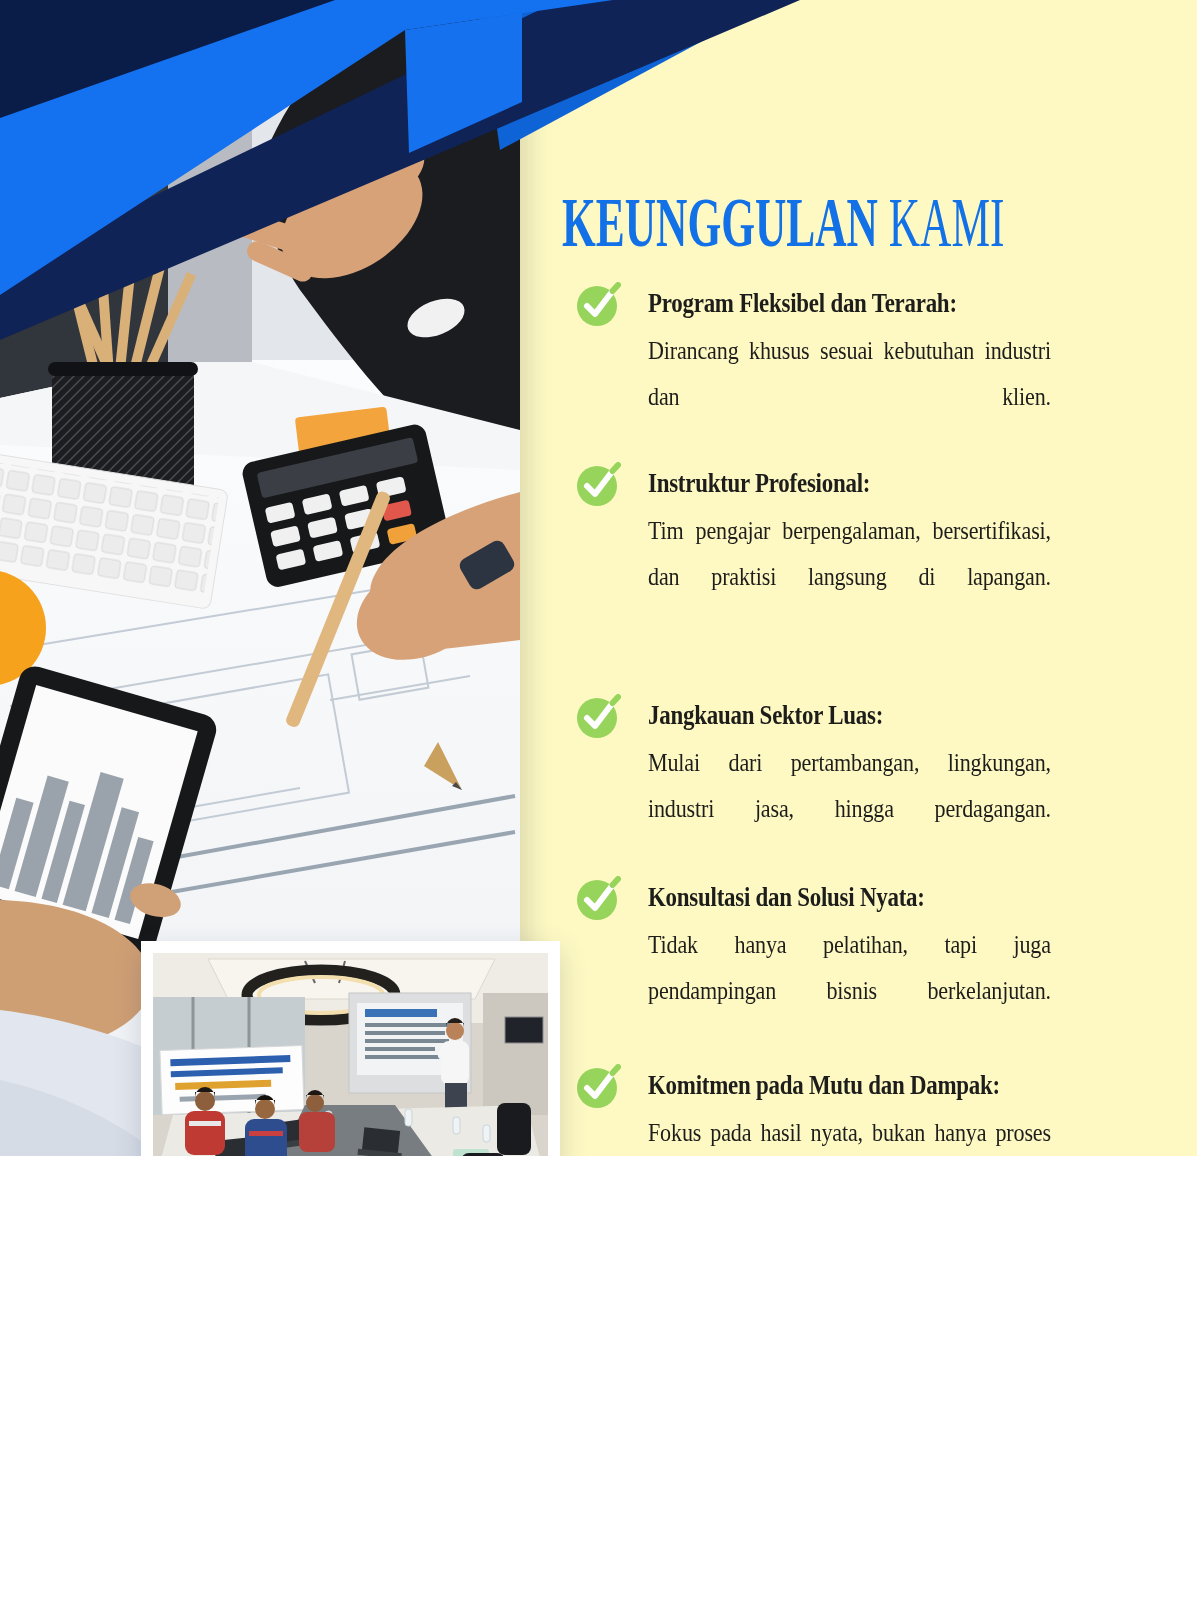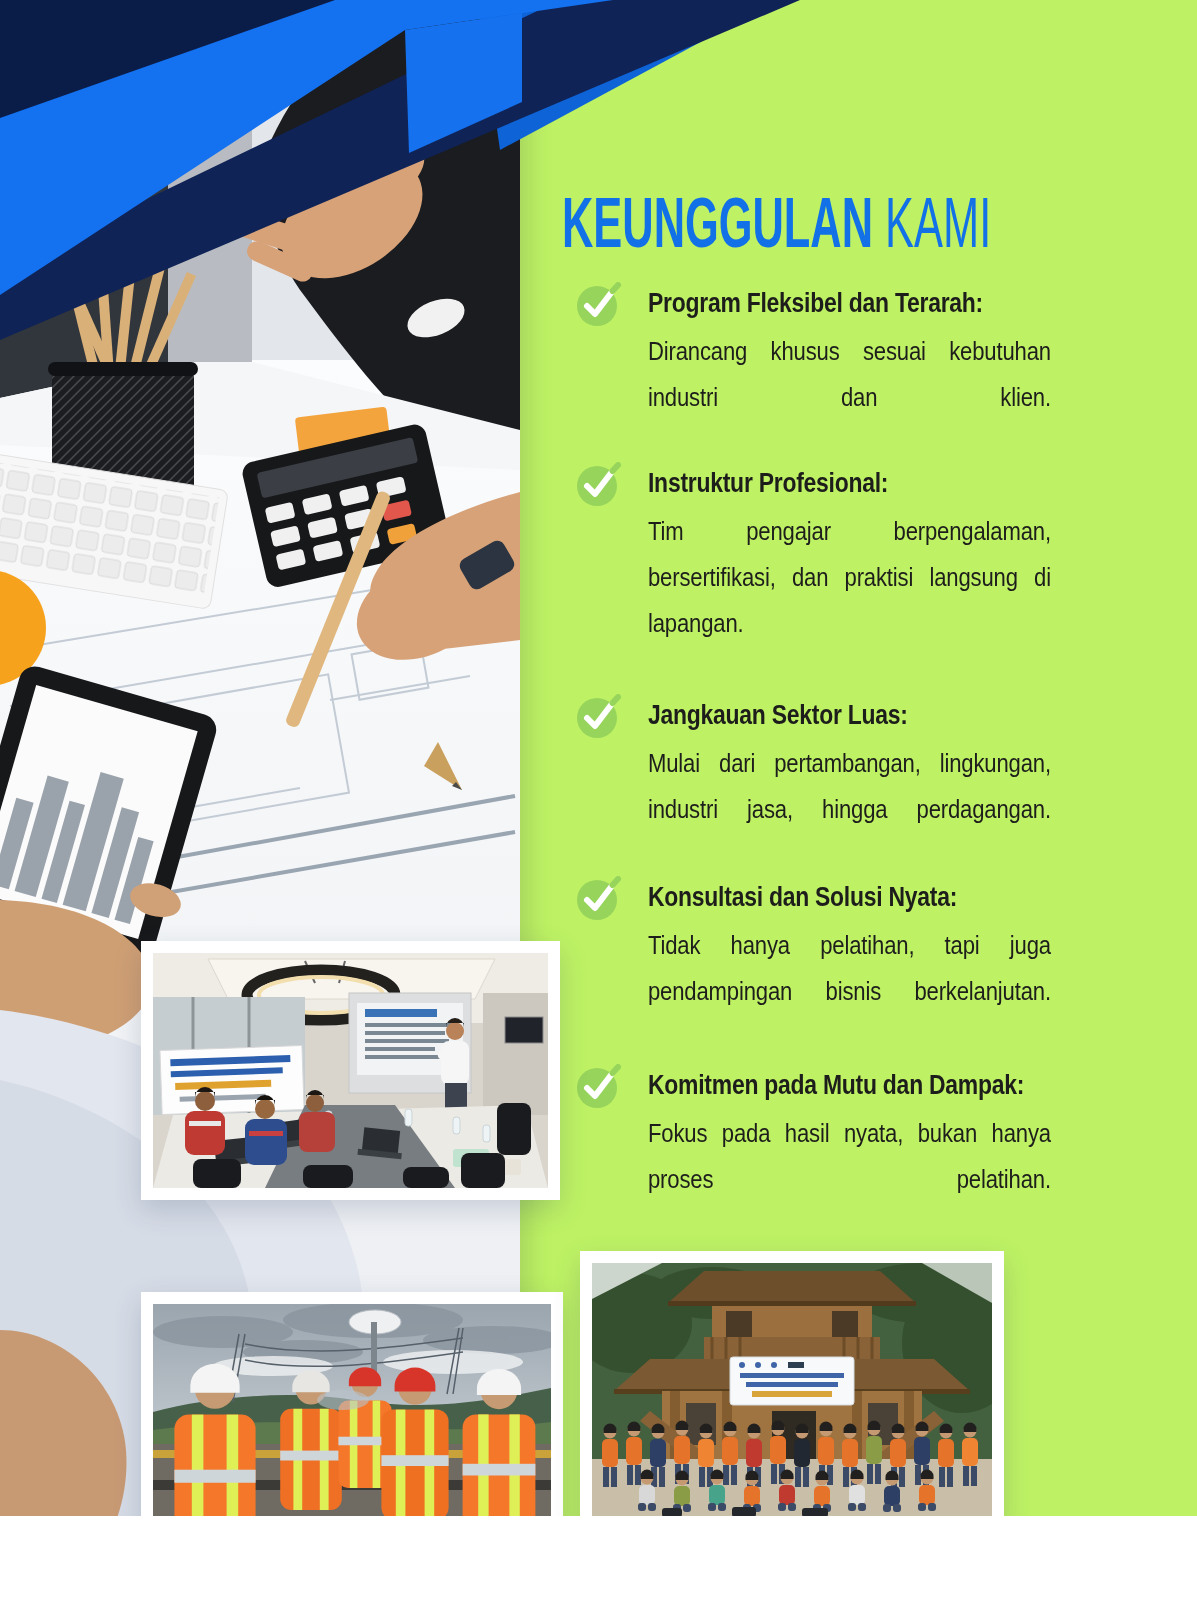--- a/index.html
+++ b/index.html
@@ -1,17 +1,17 @@
 <!DOCTYPE html>
 <html><head>
 <meta charset="utf-8">
 <style>
   html,body{margin:0;padding:0;background:#ffffff;}
-  .page{position:relative;width:1197px;height:1516px;background:#bef264;overflow:hidden;
-        font-family:Liberation Sans, sans-serif;color:#1d1d1b;}
+  .page{position:relative;width:1197px;height:1156px;background:#fef9c3;overflow:hidden;
+        font-family:Liberation Serif, serif;color:#1d1d1b;}
 
   
   .photo-bg{position:absolute;left:0;top:0;width:520px;height:1600px;z-index:1;
             box-shadow:10px 0 22px rgba(30,40,60,.14);background:#eceef1;}
   .photo-bg svg{display:block;}
 
   
   .header-deco{position:absolute;left:0;top:0;z-index:2;pointer-events:none;}
 
   

